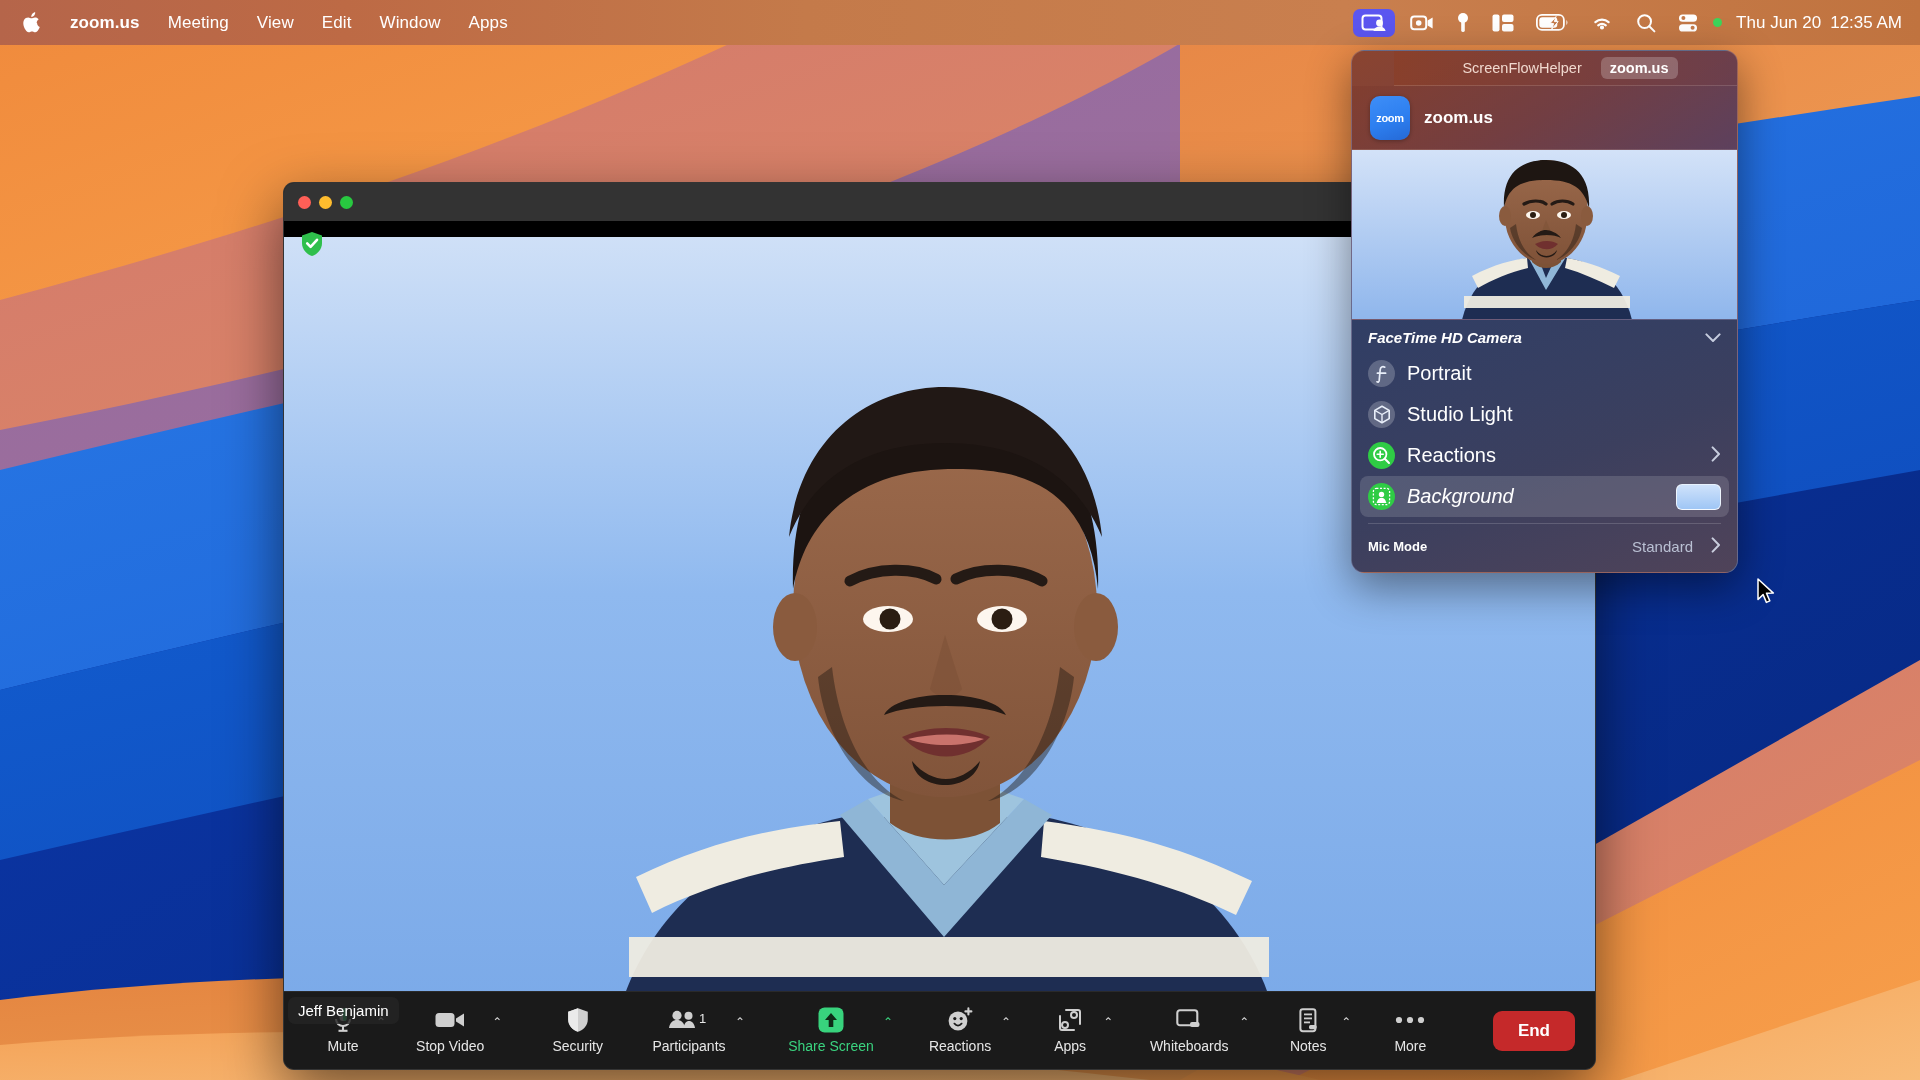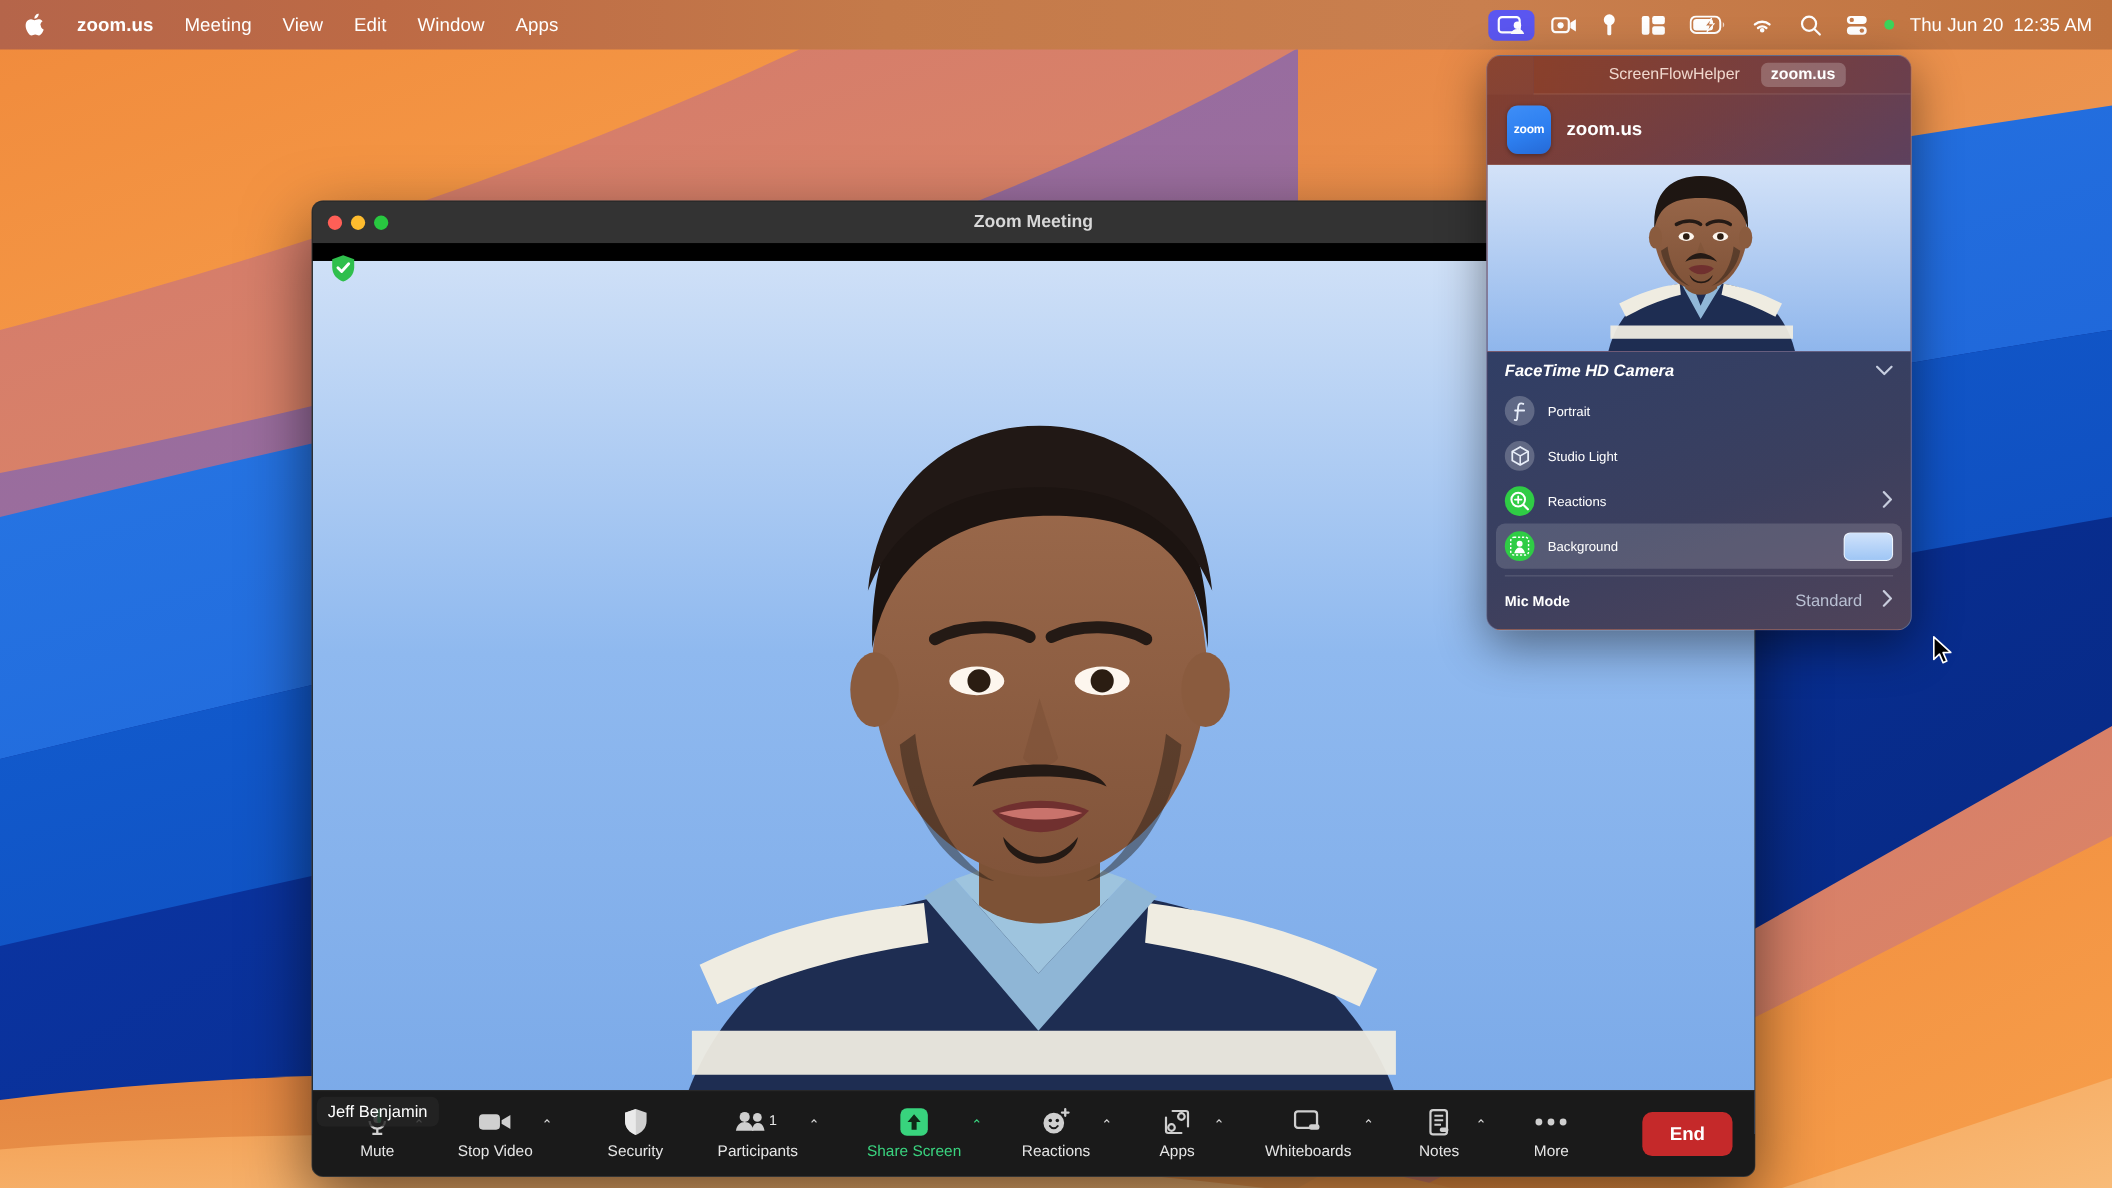--- a/index.html
+++ b/index.html
@@ -80,25 +80,25 @@
   #cc-list { padding:0 0 8px 0; background:linear-gradient(160deg, rgba(44,62,102,.92), rgba(58,62,92,.9) 55%, rgba(82,66,86,.88)); }
   .cc-header-row {
     display:flex; align-items:center; justify-content:space-between;
     padding:9px 16px 7px 16px;
   }
   .cc-header-row .lbl { font-size:15px; font-weight:bold; color:#fff;font-style:italic; }
   .cc-row {
     display:flex; align-items:center; gap:12px;
     height:41px; margin:0 8px; padding:0 8px; border-radius:8px;
   }
-  .cc-row.highlight { background:rgba(255,255,255,.14); }
+  .cc-row.highlight { background:rgba(255,255,255,.14);font-style:italic; }
   .cc-ico { width:27px; height:27px; border-radius:50%; display:flex; align-items:center; justify-content:center; flex:0 0 auto; }
   .cc-ico.off { background:rgba(255,255,255,.22); }
   .cc-ico.on  { background:#2fcc45; }
-  .cc-label { font-size:12px; color:#fff; flex:1; }
+  .cc-label { font-size:20px; color:#fff; flex:1; }
   .cc-chev { color:#dfe6f5; font-size:15px; opacity:.85; }
   .cc-value { font-size:15px; color:#cdd6e8; opacity:.85; margin-right:6px; }
   .cc-divider { height:1px; background:rgba(255,255,255,.16); margin:6px 16px 4px 16px; }
   .cc-row.footer { height:36px; }
   .bg-thumb {
     width:45px; height:26px; border-radius:6px;
     background:linear-gradient(180deg,#cfe2fb,#9fc6f5);
     border:1px solid rgba(255,255,255,.75);
     position:relative;
   }
@@ -294,21 +294,20 @@
 </div>
 
 <div id="zoom-window">
 
   <div id="zoom-titlebar">
     <div class="traffic">
       <span class="tl red"></span>
       <span class="tl yellow"></span>
       <span class="tl green"></span>
     </div>
-    <div id="zoom-title">Zoom Meeting</div>
   </div>
 
   <div id="video-area">
     <div id="video-feed">
       <svg viewBox="0 0 1313 794" preserveAspectRatio="xMidYMid slice" width="1313" height="794">
         <defs>
           <linearGradient id="vbg" x1="0" y1="0" x2="0" y2="1">
             <stop offset="0" stop-color="#cfe0f7"></stop>
             <stop offset="0.45" stop-color="#8fb9ef"></stop>
             <stop offset="1" stop-color="#7aa9e8"></stop>

